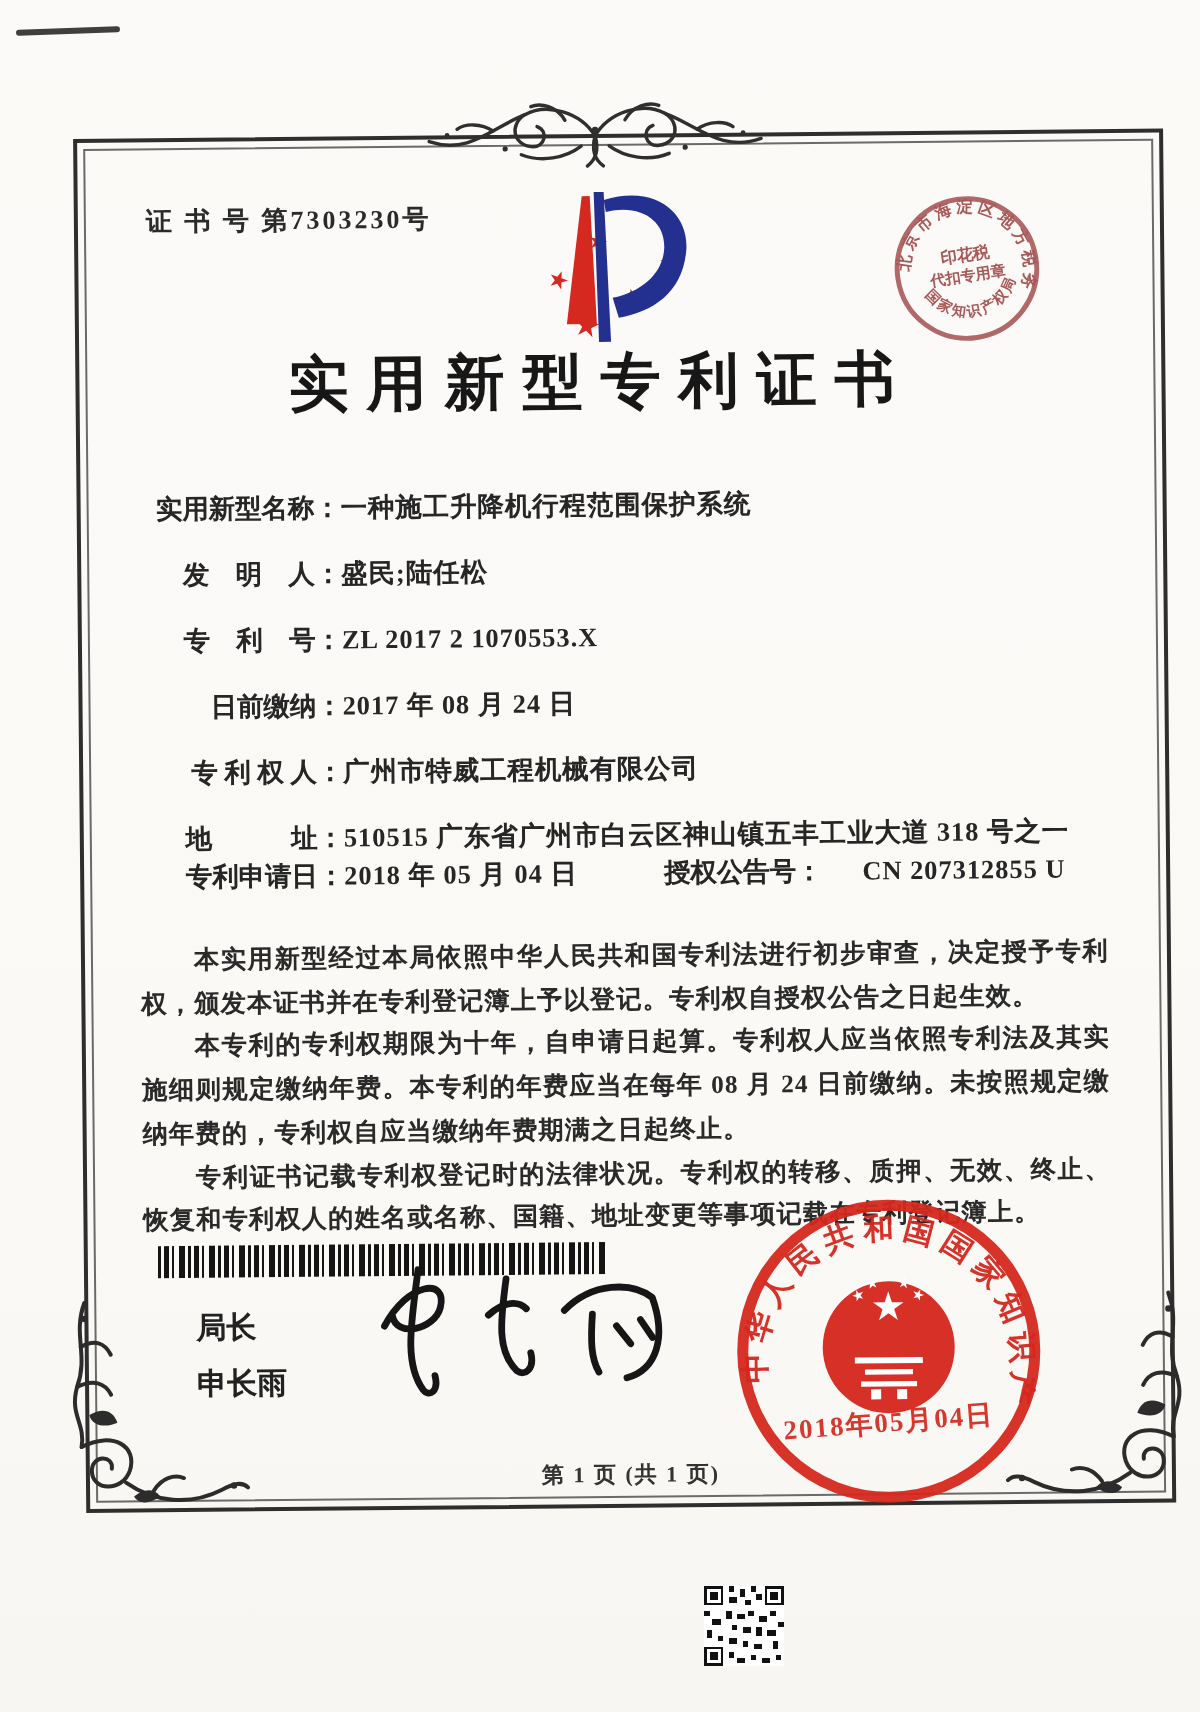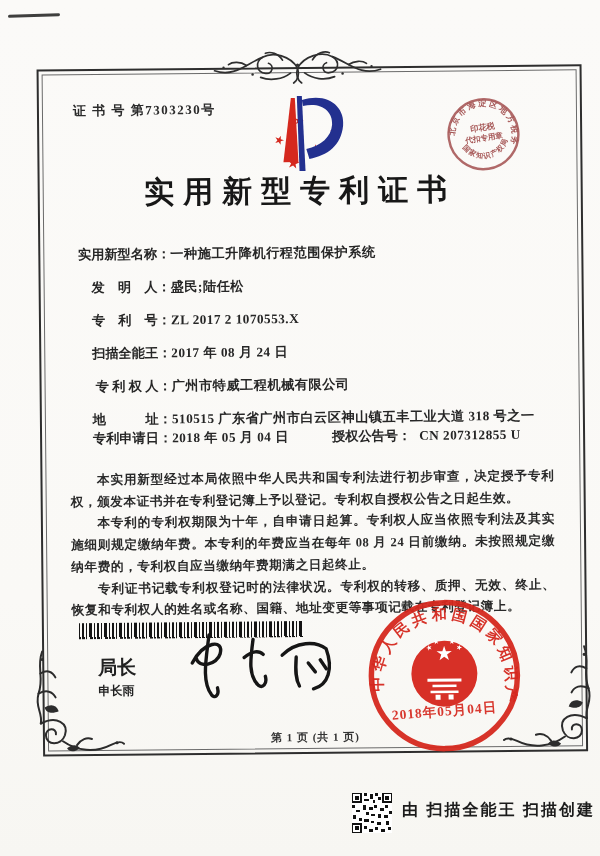--- a/index.html
+++ b/index.html
@@ -42,38 +42,38 @@
   .fields{
     position:absolute;left:76px;top:243px;width:478px;
     font-size:13.2px;font-weight:700;color:#262626;
   }
   .fields .row{margin-bottom:14px;line-height:19px;position:relative;}
   .fields .row.address{margin-bottom:0;}
   .fields .label{display:inline-block;width:96px;vertical-align:top;white-space:pre;text-align:right;}
   .fields .value{display:inline-block;width:370px;vertical-align:top;letter-spacing:.5px;}
   .fields .row.grant .value{width:160px;}
   .fields .pair2{position:absolute;left:256px;top:0;white-space:nowrap;}
-  .fields .pair2 .label{width:auto;margin-right:8px;}
+  .fields .pair2 .label{width:auto;margin-right:20px;}
   .fields .pair2 .value{width:auto;}
   .paragraphs{
     position:absolute;left:70px;top:468px;width:484px;
     font-size:12.6px;line-height:21.7px;font-weight:600;color:#2a2a2a;
     text-align:justify;letter-spacing:.6px;
   }
   .paragraphs p{margin:0;text-indent:2.1em;}
   .barcode{
     position:absolute;left:77px;top:621px;width:224px;height:16px;
     background:repeating-linear-gradient(90deg,
       #141414 0 1.5px,transparent 1.5px 3px,
       #141414 3px 5.5px,transparent 5.5px 7px,
       #141414 7px 8px,transparent 8px 10.5px,
       #141414 10.5px 13.5px,transparent 13.5px 15px);
   }
-  .signer-title{position:absolute;left:96px;top:653px;font-size:19px;font-weight:700;}
-  .signer-name{position:absolute;left:96px;top:681px;font-size:12px;font-weight:700;}
+  .signer-title{position:absolute;left:96px;top:653px;font-size:15px;font-weight:700;}
+  .signer-name{position:absolute;left:96px;top:681px;font-size:15px;font-weight:700;}
   .signature{position:absolute;left:176px;top:626px;width:168px;height:88px;}
   .seal{position:absolute;left:361px;top:596px;width:162px;height:162px;}
   .page-info{
     position:absolute;left:40px;top:730px;width:545px;text-align:center;
     font-size:11px;font-weight:600;letter-spacing:1px;color:#333;
   }
   .corner{position:absolute;width:96px;height:112px;}
   .corner-bl{left:28px;top:647px;}
   .corner-br{left:498px;top:647px;transform:scaleX(-1);}
   .scan-footer{position:absolute;left:0;top:788px;width:600px;height:60px;}
@@ -155,21 +155,21 @@
       <div class="row">
         <span class="label">实用新型名称：</span><span class="value">一种施工升降机行程范围保护系统</span>
       </div>
       <div class="row">
         <span class="label">发　明　人：</span><span class="value">盛民;陆任松</span>
       </div>
       <div class="row">
         <span class="label">专　利　号：</span><span class="value">ZL 2017 2 1070553.X</span>
       </div>
       <div class="row">
-        <span class="label">扫描全能王：</span><span class="value">2017 年 08 月 24 日</span>
+        <span class="label">日前缴纳：</span><span class="value">2017 年 08 月 24 日</span>
       </div>
       <div class="row">
         <span class="label">专 利 权 人：</span><span class="value">广州市特威工程机械有限公司</span>
       </div>
       <div class="row address">
         <span class="label">地　　　址：</span><span class="value">510515 广东省广州市白云区神山镇五丰工业大道 318 号之一</span>
       </div>
       <div class="row grant">
         <span class="label">专利申请日：</span><span class="value">2018 年 05 月 04 日</span>
         <span class="pair2">
@@ -299,15 +299,14 @@
         <rect x="14" y="20" width="2" height="2"></rect>
           <rect x="18" y="21" width="3" height="2"></rect>
           <rect x="25" y="20" width="2" height="3"></rect>
         <rect x="9" y="24" width="2" height="2"></rect>
           <rect x="12" y="26" width="3" height="2"></rect>
           <rect x="17" y="25" width="2" height="2"></rect>
         <rect x="21" y="26" width="3" height="2"></rect>
           <rect x="26" y="25" width="2" height="2"></rect>
       </g>
     </svg>
-    <div class="scan-text">由 扫描全能王 扫描创建</div>
   </div>
 </div>
 
 </body></html>

